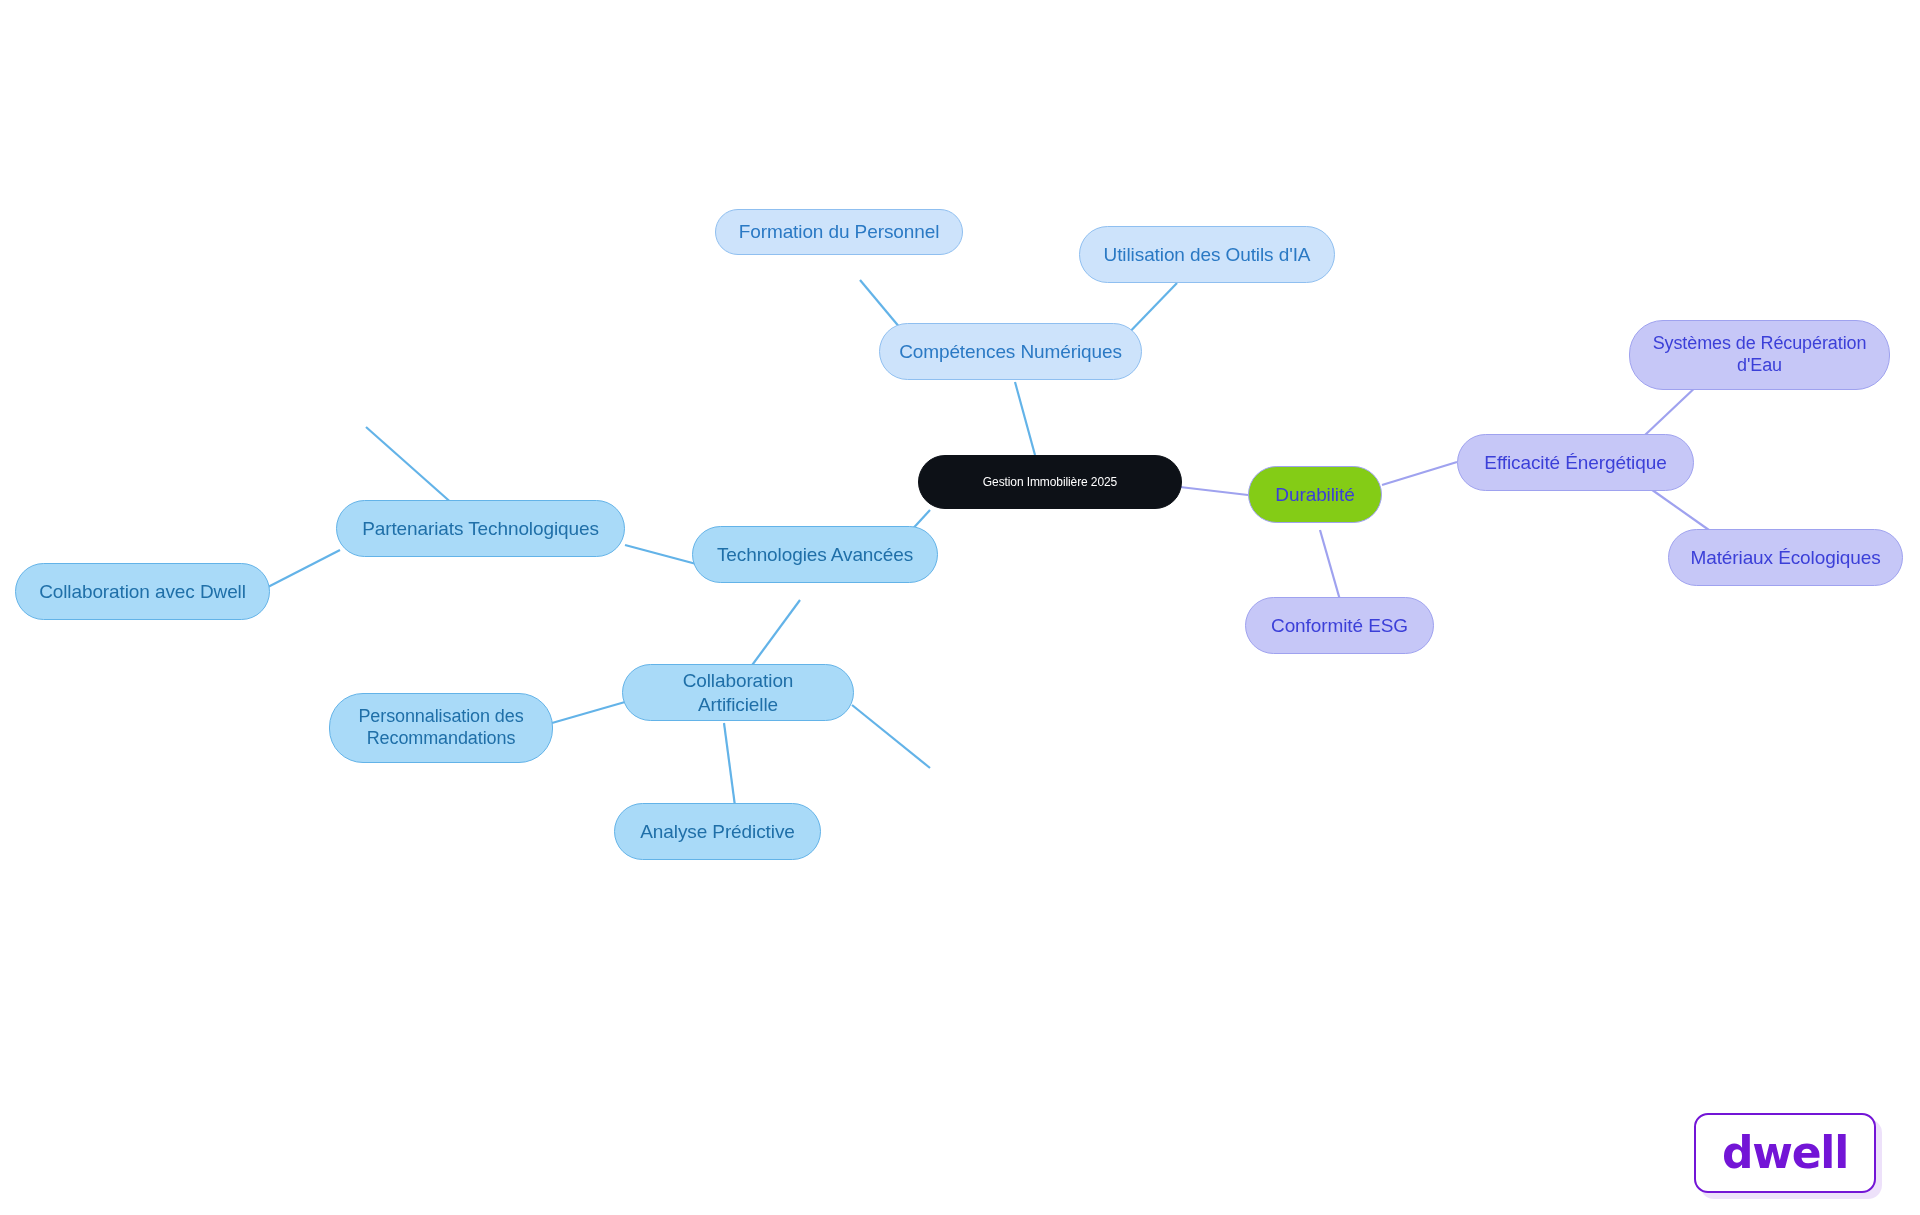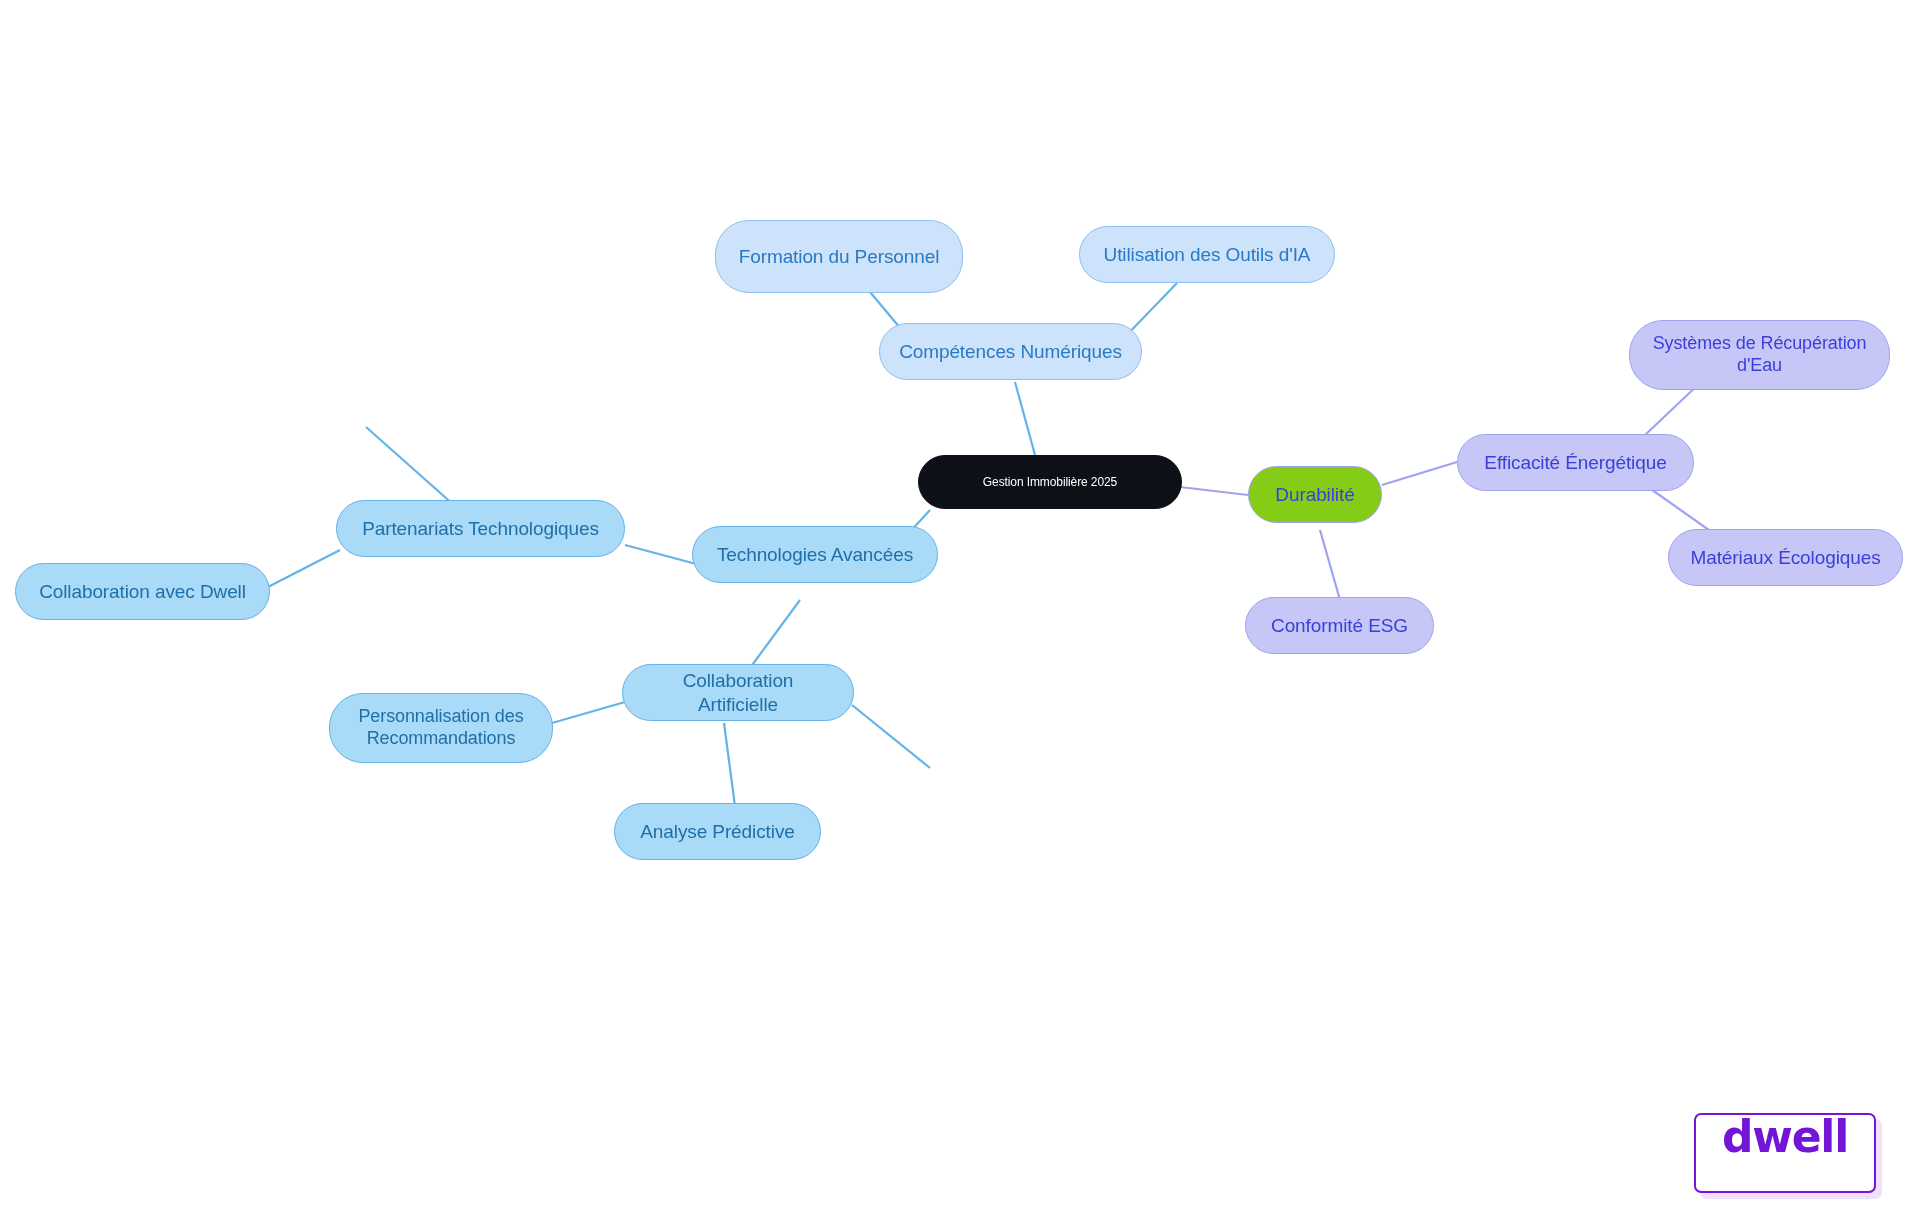--- a/index.html
+++ b/index.html
@@ -86,22 +86,23 @@
   }
   
   #brand {
     position: absolute;
     left: 1694px;
     top: 1113px;
     width: 178px;
     height: 76px;
     background: #ffffff;
     border: 2.5px solid #7315d6;
-    border-radius: 7px;
+    border-radius: 14px;
     display: flex;
+    align-items: center;
     justify-content: center;
     box-shadow: 6px 6px 0 rgba(115, 21, 214, 0.13);
   }
   #brand .wordmark {
     font-family: "DejaVu Sans", sans-serif;
     font-weight: bold;
     font-size: 44px;
     color: #7315d6;
     letter-spacing: -1.2px;
     line-height: 1;
@@ -148,21 +149,21 @@
   </svg>
 
   <div class="node root" style="left:918px; top:455px; width:264px; height:54px;">
     <span class="label">Gestion Immobilière 2025</span>
   </div>
 
   <div class="node blue-soft" style="left:879px; top:323px; width:263px; height:57px;">
     <span class="label">Compétences Numériques</span>
   </div>
 
-  <div class="node blue-soft" style="left:715px; top:220px; width:248px; height:73px;">
+  <div class="node blue-soft" style="left:715px; top:209px; width:248px; height:46px;">
     <span class="label">Formation du Personnel</span>
   </div>
 
   <div class="node blue-soft" style="left:1079px; top:226px; width:256px; height:57px;">
     <span class="label">Utilisation des Outils d'IA</span>
   </div>
 
   <div class="node blue-main" style="left:692px; top:526px; width:246px; height:57px;">
     <span class="label">Technologies Avancées</span>
   </div>

